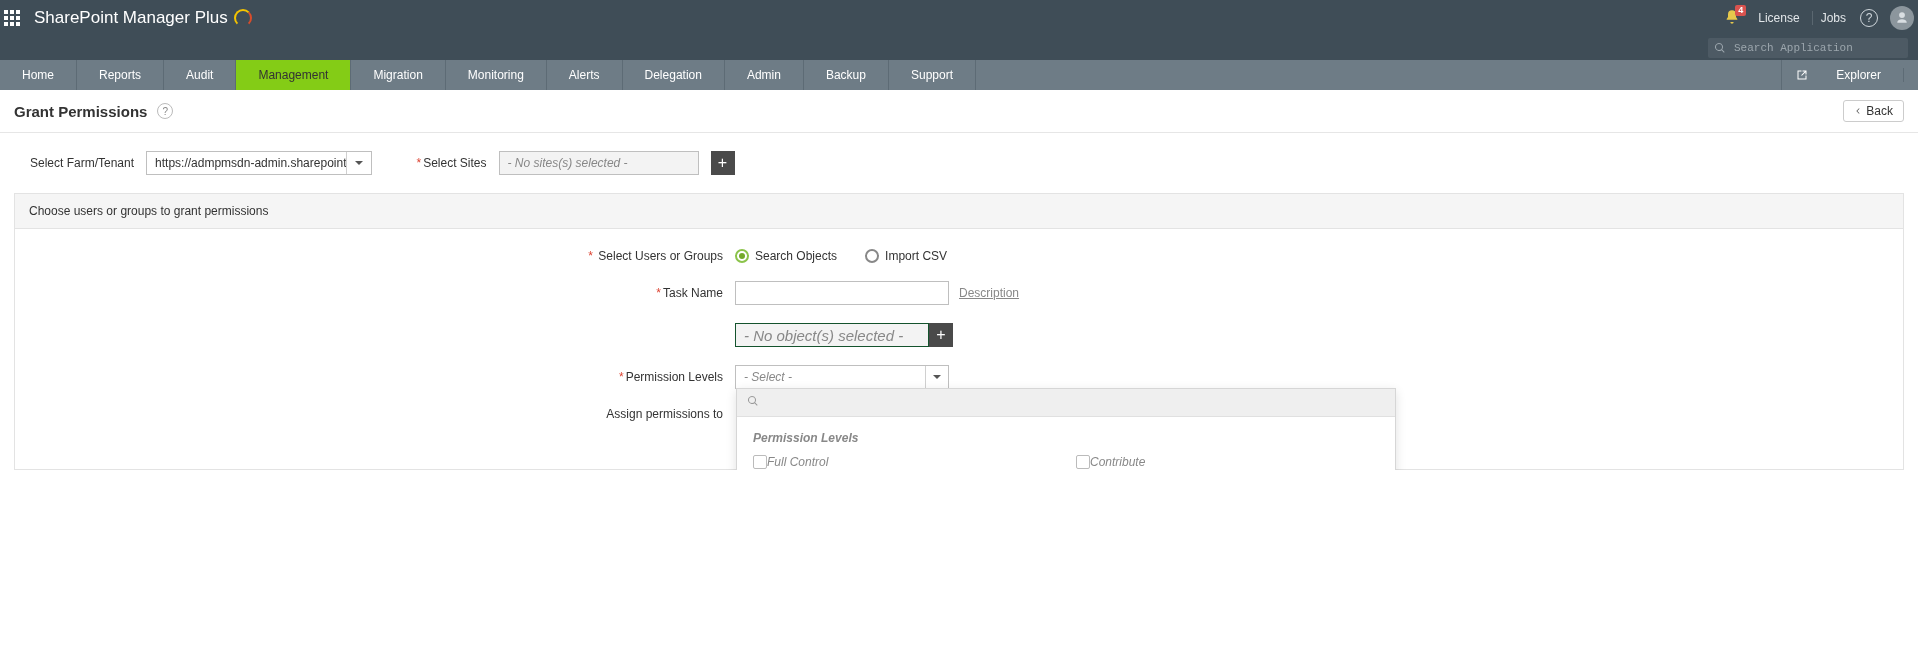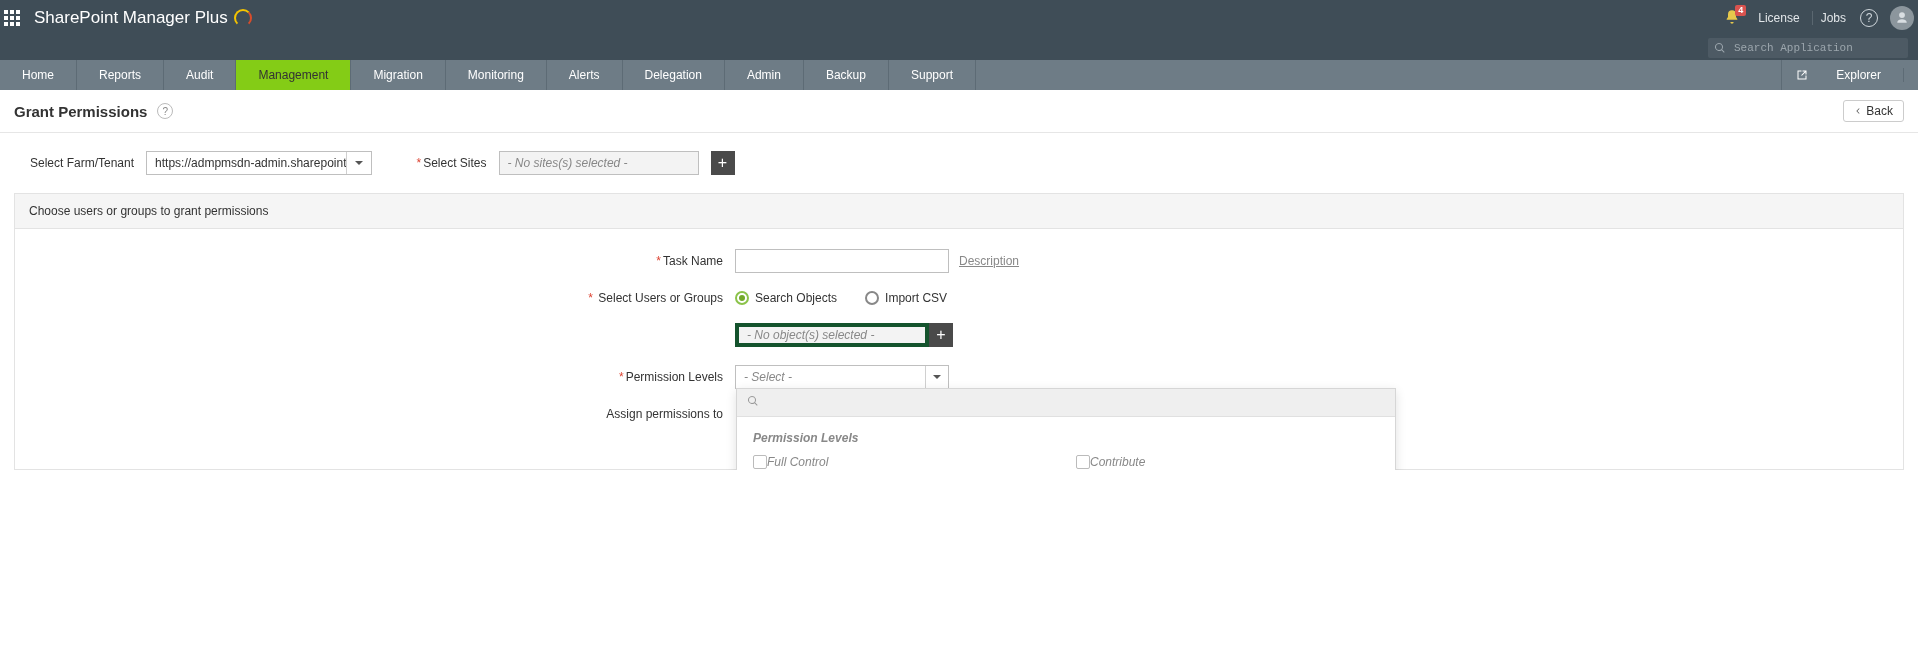--- a/index.html
+++ b/index.html
@@ -82,21 +82,21 @@
   .dd-title { font-size: 12px; font-weight: bold; margin-bottom: 10px; }
   .dd-grid { display: grid; grid-template-columns: 1fr 1fr; gap: 12px 20px; margin-bottom: 10px; }
   .chk-opt { display: flex; align-items: center; font-size: 12px; cursor: pointer; }
   .chk-box { width: 14px; height: 14px; border: 1px solid #bbb; border-radius: 2px; }
   .dd-link { text-align: right; padding: 6px 16px 10px 0; }
   .dd-link a { color: #2b7fc4; font-size: 12px; text-decoration: none; cursor: pointer; }
   .dd-footer { border-top: 1px solid #e3e3e3; padding: 10px 14px; display: flex; justify-content: center; gap: 8px; }
   .btn { border: 1px solid #bfbfbf; background: #fff; padding: 4px 14px; font-size: 12px; border-radius: 2px; cursor: pointer; }
   .btn-primary { background: #7aaf2c; border-color: #6b9a27; color: #fff; }
 
-  .readonly-objects { border: 4px solid #14532d; background: #f3f3f3; height: 24px; width: 194px; display: flex; align-items: center; padding: 0 8px; font-size: 12px; color: #888; font-style: italic; }
+  .readonly-objects { border: 1px solid #14532d; background: #f3f3f3; height: 24px; width: 194px; display: flex; align-items: center; padding: 0 8px; font-size: 15px; color: #888; font-style: italic; }
 </style>
 </head>
 <body>
 
 <div class="topbar">
   <div class="apps-icon">
     <span></span>
       <span></span>
       <span></span>
       <span></span>
@@ -178,42 +178,42 @@
   <label class="sites-lbl"><span class="req">*</span><span>Select Sites</span></label>
   <div class="readonly-box">- No sites(s) selected -</div>
   <div class="plus-btn">+</div>
 </div>
 
 <div class="panel">
   <div class="panel-head">Choose users or groups to grant permissions</div>
   <div class="form-area">
 
     <div class="form-row">
-      <div class="form-label"><span class="req">*</span><span>Task Name</span></div>
-      <div class="form-control">
-        <input class="text-input" style="">
-        <span class="link">Description</span>
-      </div>
-    </div>
-
-    <div class="form-row">
       <div class="form-label"><span class="req">*</span> <span>Select Users or Groups</span></div>
       <div class="form-control radio-group">
         <div class="radio-opt">
           <span class="radio-dot on"></span>
           <span>Search Objects</span>
         </div>
         <div class="radio-opt">
           <span class="radio-dot off"></span>
           <span>Import CSV</span>
         </div>
       </div>
     </div>
 
     <div class="form-row">
+      <div class="form-label"><span class="req">*</span><span>Task Name</span></div>
+      <div class="form-control">
+        <input class="text-input" style="">
+        <span class="link">Description</span>
+      </div>
+    </div>
+
+    <div class="form-row">
       <div class="form-label"></div>
       <div class="form-control">
         <div class="readonly-objects">- No object(s) selected -</div>
         <div class="plus-btn" style="margin-left:-10px">+</div>
       </div>
     </div>
 
     <div class="form-row">
       <div class="form-label"><span class="req">*</span><span>Permission Levels</span></div>
       <div class="form-control" style="position:relative">

